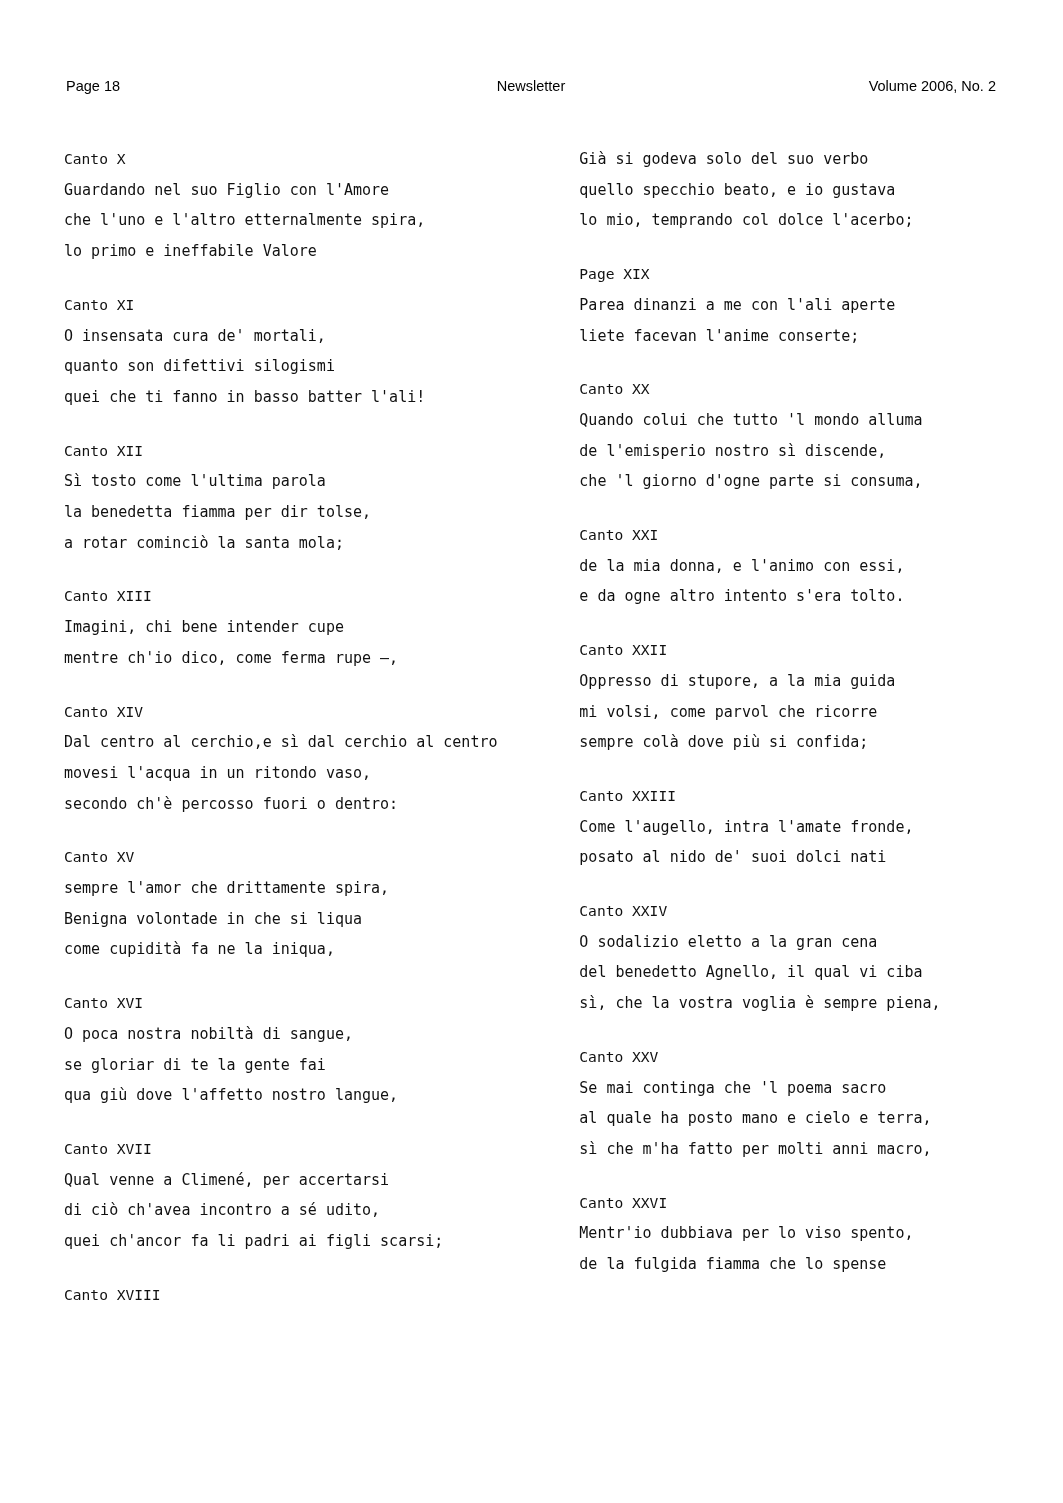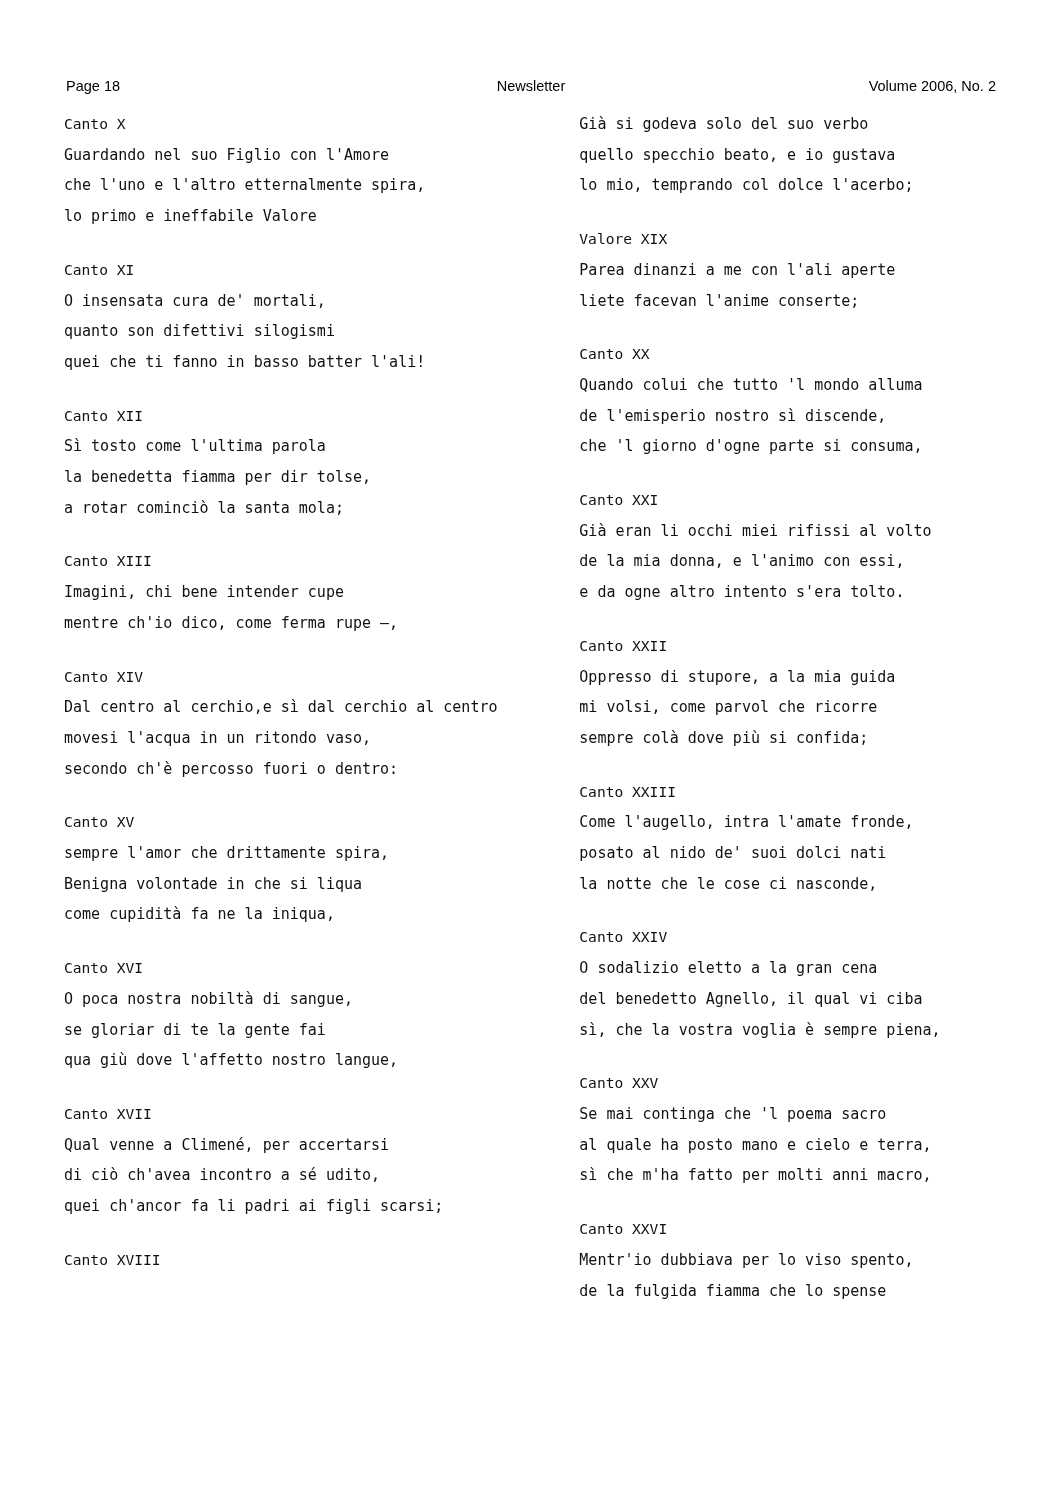--- a/index.html
+++ b/index.html
@@ -35,21 +35,21 @@
     font-size: 14.5px;
     color: #000;
   }
   .header .h-left { width: 33%; text-align: left; }
   .header .h-center { width: 34%; text-align: center; }
   .header .h-right { width: 33%; text-align: right; }
 
   .columns {
     position: absolute;
     left: 64px;
-    top: 109px;
+    top: 144px;
     width: 936px;
     display: flex;
     gap: 15px;
   }
   .col {
     width: 468px;
     box-sizing: border-box;
   }
   .col-left { padding-right: 20px; }
   .col-right { padding-left: 40px; }
@@ -136,47 +136,45 @@
           <div class="title-line">Canto XVIII</div>
         </div>
       </div>
     <div class="col col-right">
         <div class="block">
           <div class="line">Già si godeva solo del suo verbo</div>
           <div class="line">quello specchio beato, e io gustava</div>
           <div class="line">lo mio, temprando col dolce l'acerbo;</div>
         </div>
         <div class="block">
-          <div class="title-line">Valore XIX</div>
+          <div class="title-line">Page XIX</div>
           <div class="line">Parea dinanzi a me con l'ali aperte</div>
           <div class="line">liete facevan l'anime conserte;</div>
         </div>
         <div class="block">
           <div class="title-line">Canto XX</div>
           <div class="line">Quando colui che tutto 'l mondo alluma</div>
           <div class="line">de l'emisperio nostro sì discende,</div>
           <div class="line">che 'l giorno d'ogne parte si consuma,</div>
         </div>
         <div class="block">
           <div class="title-line">Canto XXI</div>
-          <div class="line">Già eran li occhi miei rifissi al volto</div>
           <div class="line">de la mia donna, e l'animo con essi,</div>
           <div class="line">e da ogne altro intento s'era tolto.</div>
         </div>
         <div class="block">
           <div class="title-line">Canto XXII</div>
           <div class="line">Oppresso di stupore, a la mia guida</div>
           <div class="line">mi volsi, come parvol che ricorre</div>
           <div class="line">sempre colà dove più si confida;</div>
         </div>
         <div class="block">
           <div class="title-line">Canto XXIII</div>
           <div class="line">Come l'augello, intra l'amate fronde,</div>
           <div class="line">posato al nido de' suoi dolci nati</div>
-          <div class="line">la notte che le cose ci nasconde,</div>
         </div>
         <div class="block">
           <div class="title-line">Canto XXIV</div>
           <div class="line">O sodalizio eletto a la gran cena</div>
           <div class="line">del benedetto Agnello, il qual vi ciba</div>
           <div class="line">sì, che la vostra voglia è sempre piena,</div>
         </div>
         <div class="block">
           <div class="title-line">Canto XXV</div>
           <div class="line">Se mai continga che 'l poema sacro</div>

